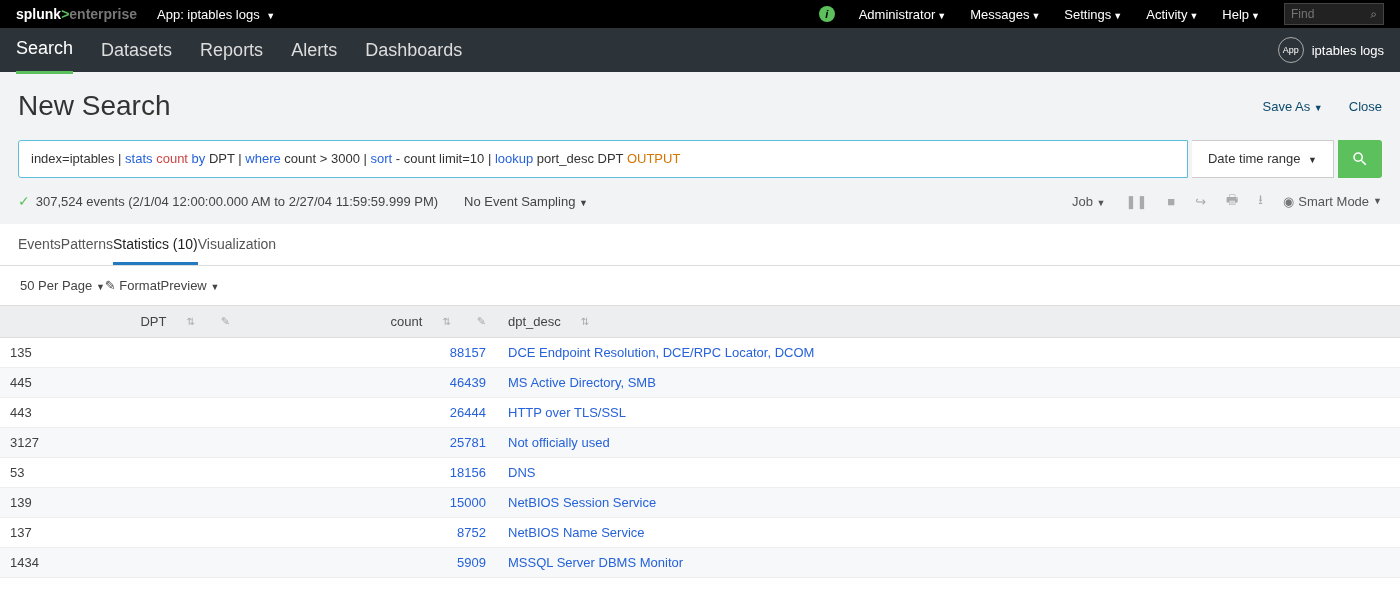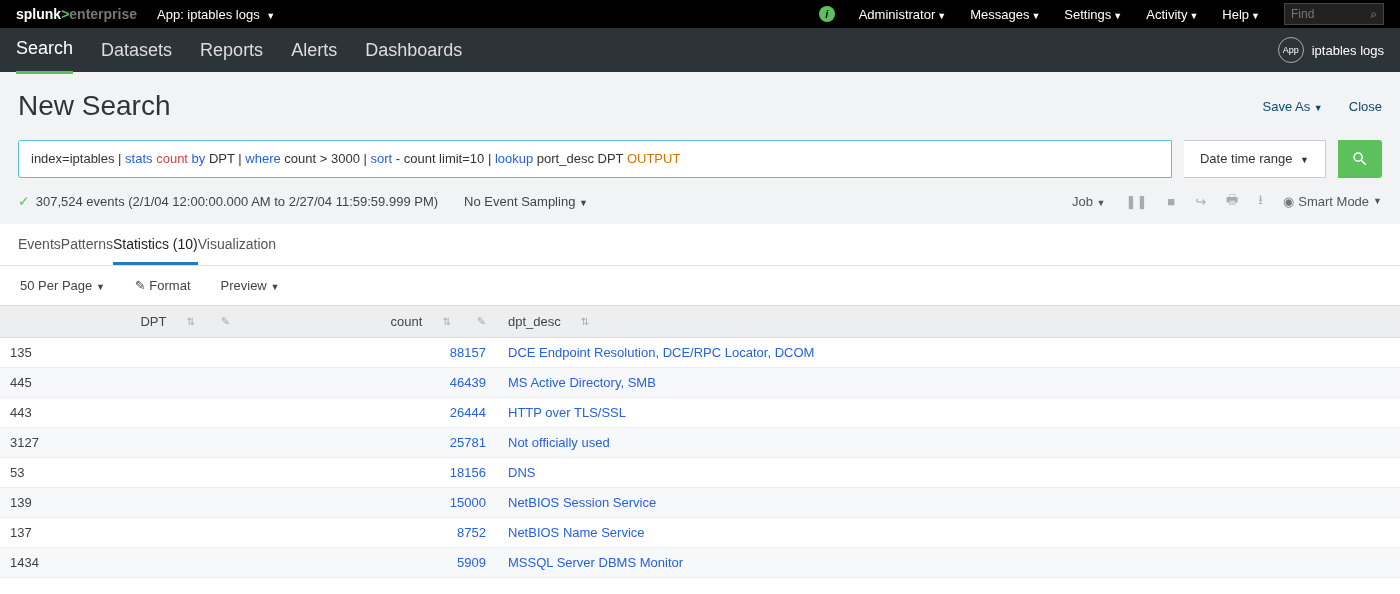--- a/index.html
+++ b/index.html
@@ -21,21 +21,21 @@
 .navbar{background:#2d3439;height:44px;display:flex;align-items:center;padding:0 16px;color:#ddd}
 .nav-item{margin-right:28px;cursor:pointer;font-size:18px;padding:12px 0}
 .nav-item.active{color:#fff;border-bottom:3px solid #5cc05c}
 .app-badge{margin-left:auto;display:flex;align-items:center;gap:8px;color:#fff}
 .app-circle{width:26px;height:26px;border:1px solid #aaa;border-radius:50%;display:flex;align-items:center;justify-content:center;font-size:9px}
 .header{background:#f2f3f4;padding:18px 18px 0 18px}
 .header-top{display:flex;align-items:center}
 .header-title{font-size:28px;font-weight:400;color:#333}
 .header-actions{margin-left:auto;display:flex;gap:26px;font-size:13px;color:#0c4a6e}
 .header-actions span{cursor:pointer}
-.search-row{display:flex;gap:12px;margin-top:18px}
+.search-row{display:flex;gap:4px;margin-top:18px}
 .search-input{flex:1;border:1px solid #5dbedb;background:#fff;padding:10px 12px;font-family:"Courier New",monospace;font-size:13px;border-radius:3px 0 0 3px}
 .search-input .kw-stats{color:#2662d9}
 .search-input .kw-count{color:#c44}
 .search-input .kw-by{color:#2662d9}
 .search-input .kw-where{color:#2662d9}
 .search-input .kw-sort{color:#2662d9}
 .search-input .kw-lookup{color:#2662d9}
 .search-input .kw-out{color:#d47500}
 .time-range{border:1px solid #ccc;border-left:none;background:#fff;padding:10px 16px;font-size:13px;cursor:pointer;white-space:nowrap}
 .search-btn{width:44px;background:#5cc05c;display:flex;align-items:center;justify-content:center;cursor:pointer;border-radius:0 3px 3px 0}
@@ -45,21 +45,21 @@
 .check{color:#5cc05c;font-size:14px}
 .sampling{margin-left:20px;cursor:pointer}
 .status-right{margin-left:auto;display:flex;align-items:center;gap:20px;color:#777}
 .job-menu{cursor:pointer;color:#555}
 .icon-btn{cursor:pointer;font-size:13px;color:#aaa}
 .smart-mode{cursor:pointer;color:#555;display:flex;align-items:center;gap:4px}
 .bulb{color:#777}
 .tabs{display:flex;padding:0 18px;border-bottom:1px solid #ddd;margin-top:2px}
 .tab{padding:10px 0;cursor:pointer;font-size:14px;color:#555}
 .tab.active{color:#222;border-bottom:3px solid #247ac1;font-weight:400}
-.controls{display:flex;gap:30px;padding:12px 20px;font-size:13px;color:#444}
+.controls{display:flex;padding:12px 20px;font-size:13px;color:#444}
 .control{cursor:pointer}
 .table{}
 .thead{display:flex;background:#eceeef;border-top:1px solid #ddd;border-bottom:1px solid #ddd;font-size:13px}
 .th{padding:8px 10px;color:#444;display:flex;align-items:center;gap:20px}
 .th-dpt{width:240px;justify-content:flex-end}
 .th-count{width:256px;justify-content:flex-end}
 .th-desc{flex:1;padding-left:12px}
 .sort-icon{color:#aaa;font-size:10px}
 .pencil{color:#aaa;font-size:11px;margin-left:6px}
 .trow{display:flex;font-family:"Courier New",monospace;font-size:13px;border-bottom:1px solid #eee}

